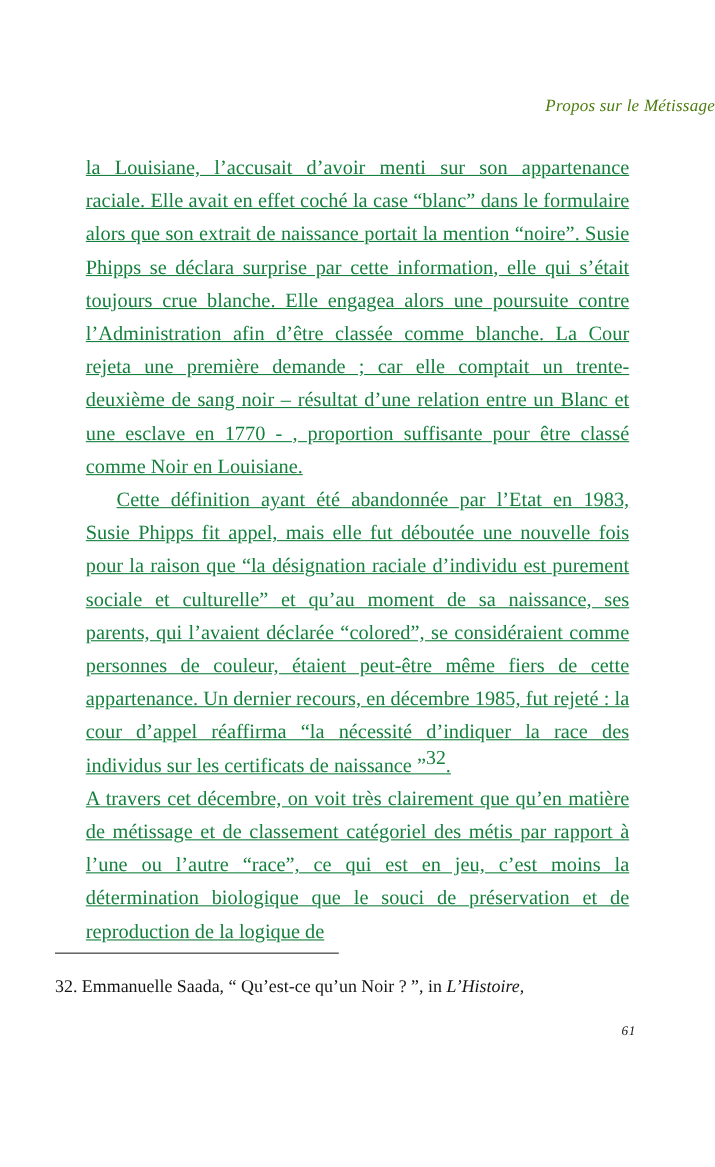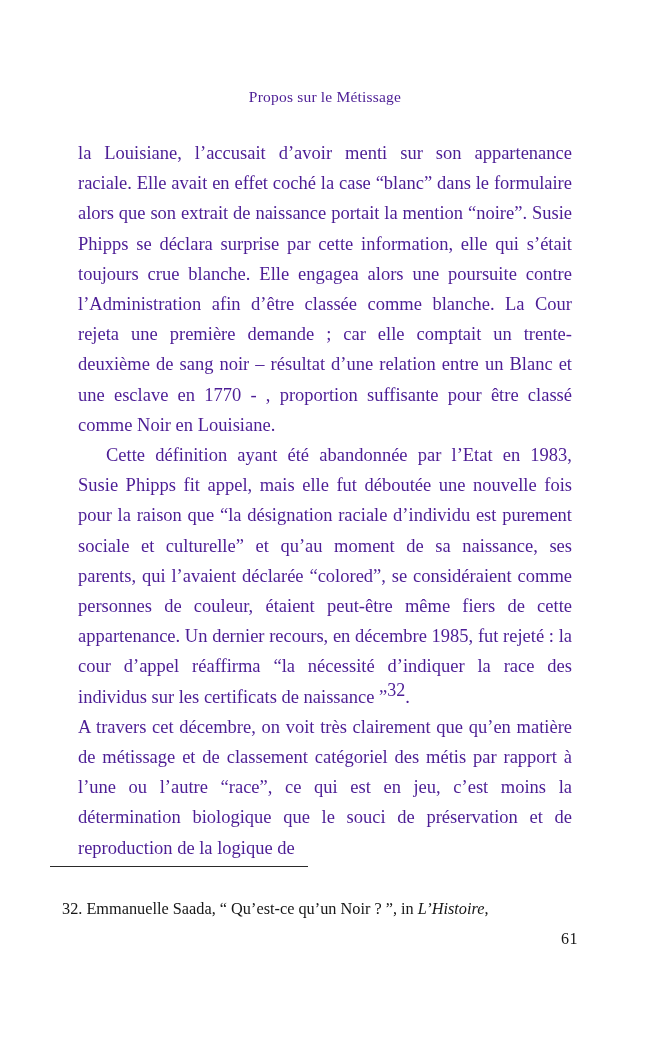--- a/index.html
+++ b/index.html
@@ -21,38 +21,40 @@
     top: 0;
     width: 650px;
     height: 1061px;
     background: #ffffff;
   }
   .running-head {
     position: absolute;
     left: 0;
     right: 0;
     top: 88px;
-    text-align: center;
+    text-align: right;
+    font-style: italic;
     font-size: 15.5px;
     letter-spacing: 0.2px;
-    color: #4c1d95;
+    color: #4d7c0f;
   }
   .body-block {
     position: absolute;
     left: 78px;
     top: 138px;
     width: 494px;
   }
   .para {
     font-size: 18.5px;
     line-height: 30.2px;
     text-align: justify;
     text-justify: inter-word;
     margin: 0;
-    color: #4c1d95;
+    color: #15803d;
+    text-decoration: underline;
   }
   .para.indent {
     text-indent: 28px;
   }
   .para + .para {
     margin-top: 0px;
   }
   .noindent {
     text-indent: 0;
   }
@@ -72,31 +74,32 @@
   .footnote-block {
     position: absolute;
     left: 50px;
     top: 884px;
     width: 530px;
   }
   .footnote {
     font-size: 16.3px;
     line-height: 25.5px;
     text-align: justify;
-    margin: 12px;
+    margin: 0;
     color: #161616;
   }
   .ital { font-style: italic; }
   .folio {
     position: absolute;
     right: 72px;
     top: 930px;
-    font-size: 16px;
+    font-size: 12px;
     color: #161616;
     letter-spacing: 0.5px;
+    font-style: italic;
   }
   .last-para {
     text-indent: 0;
   }
 </style>
 </head>
 <body>
 
 <div class="page">
 

